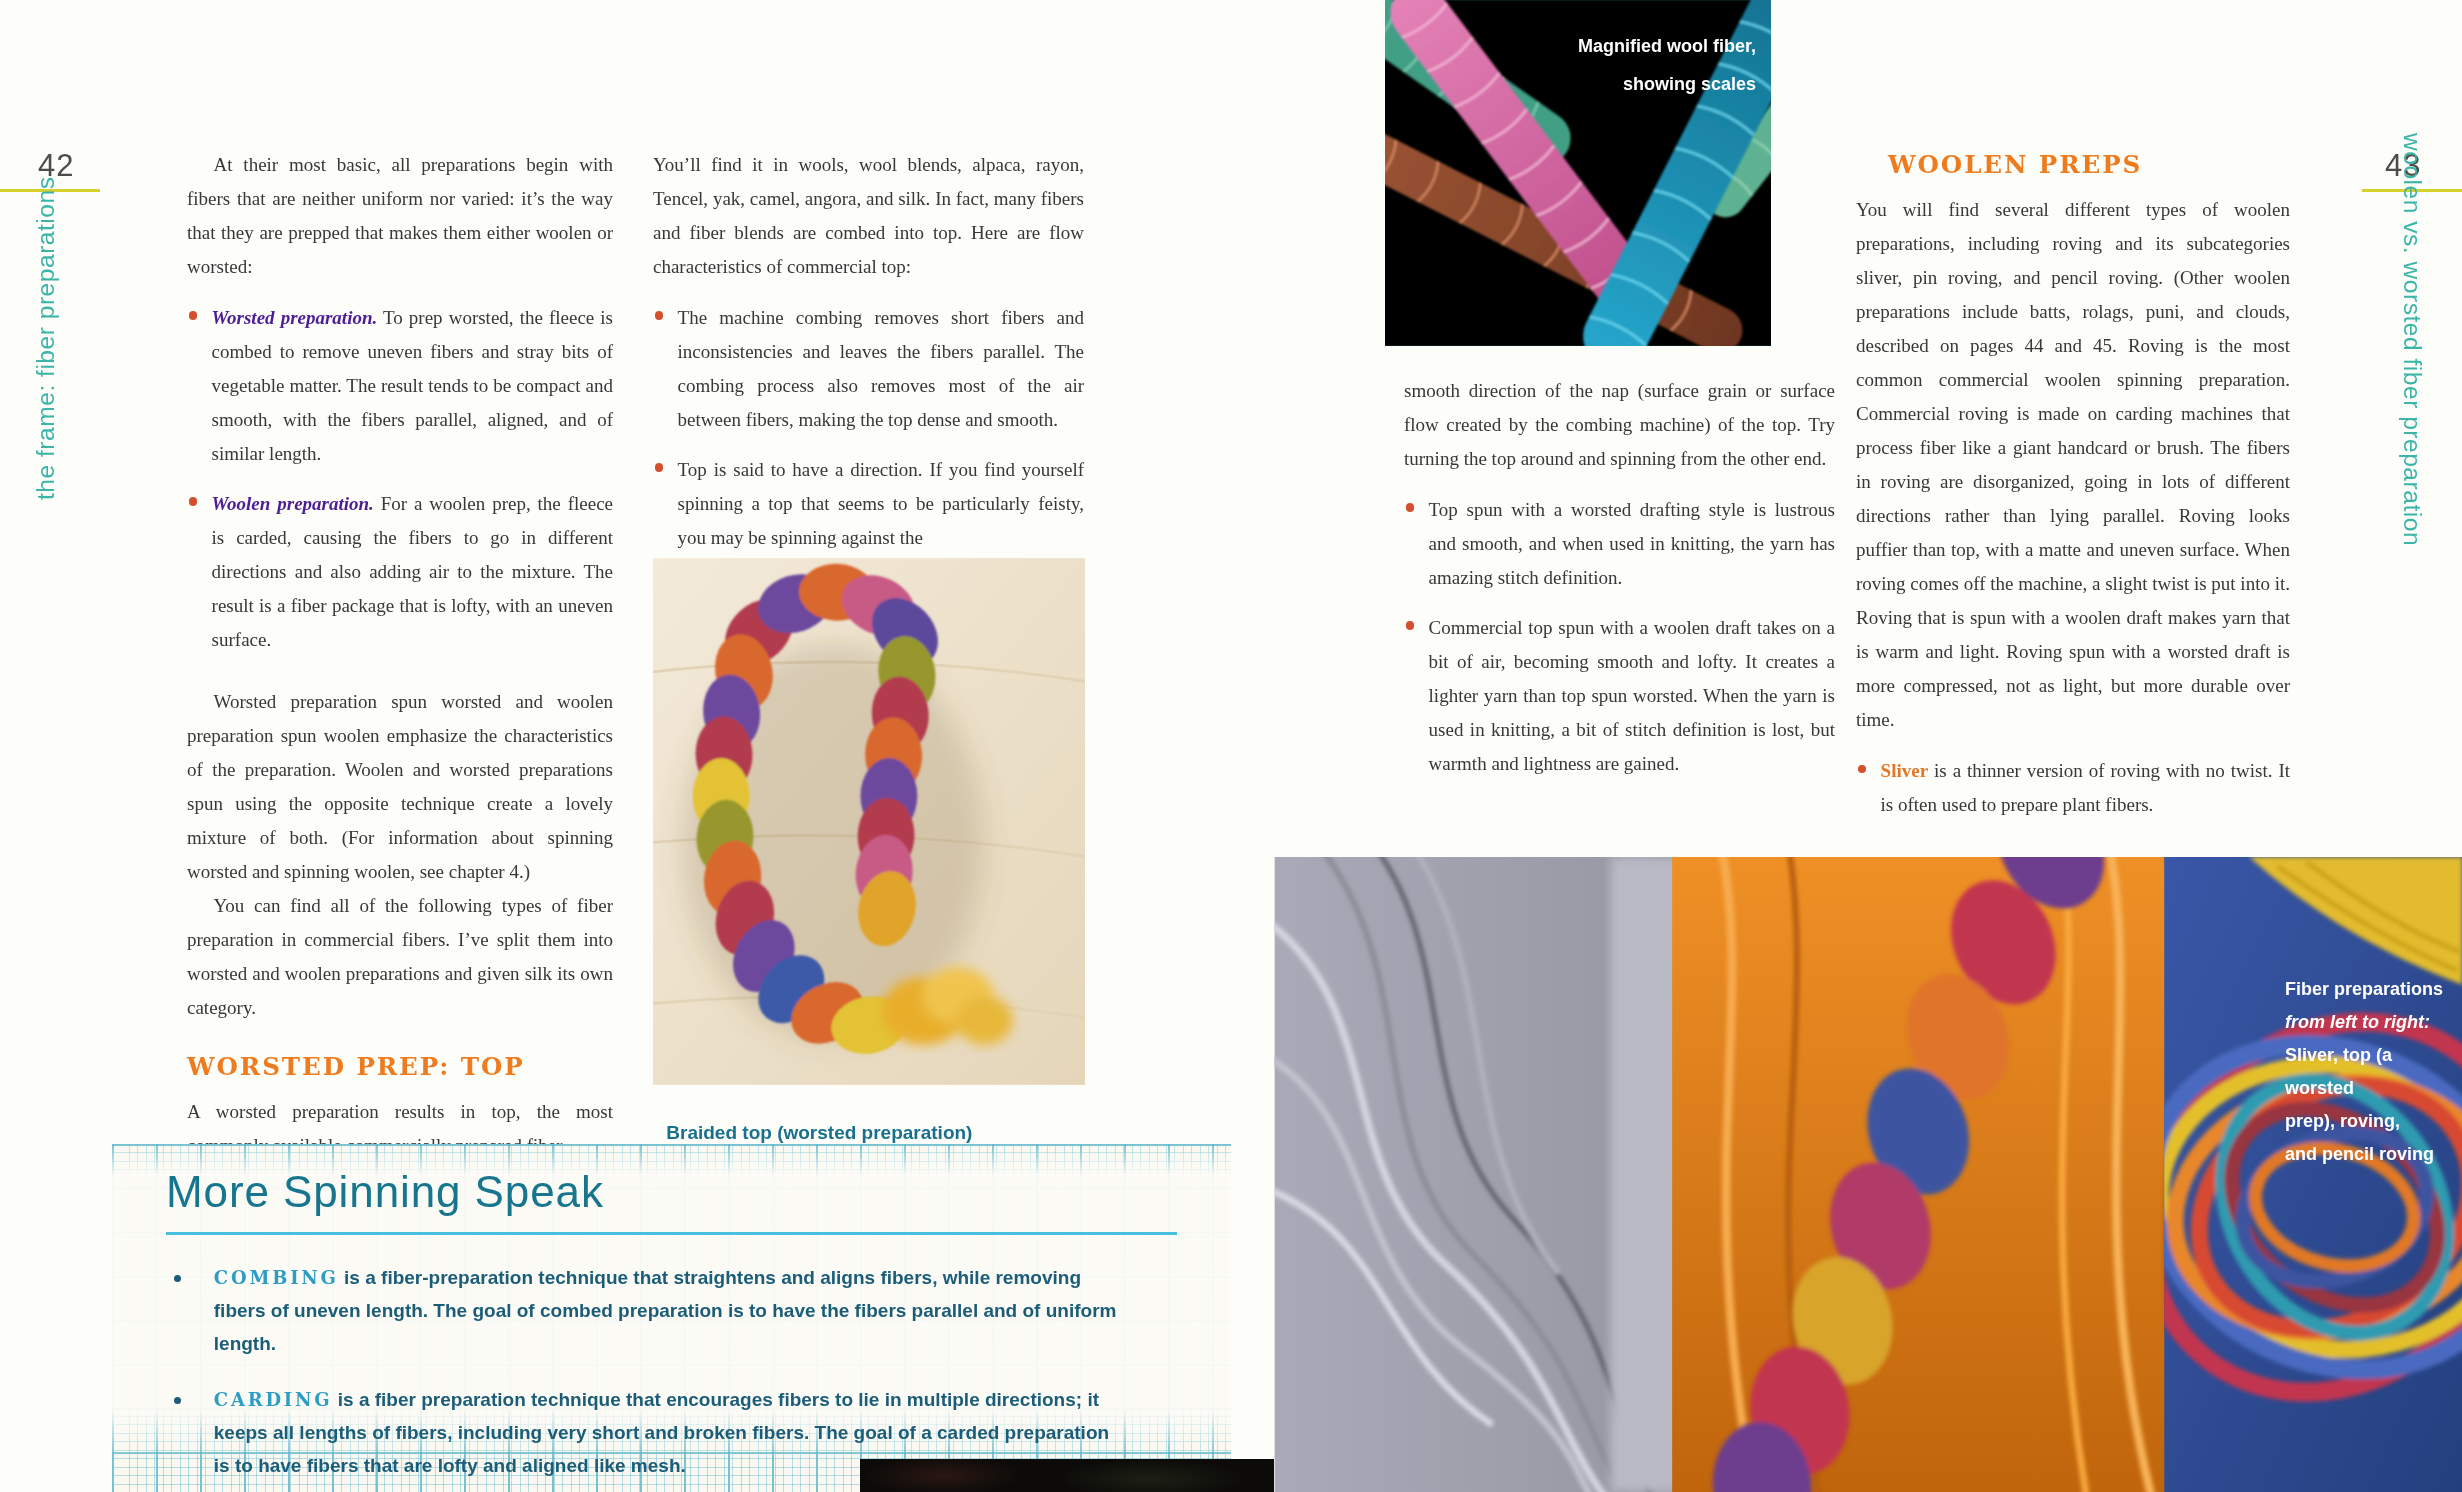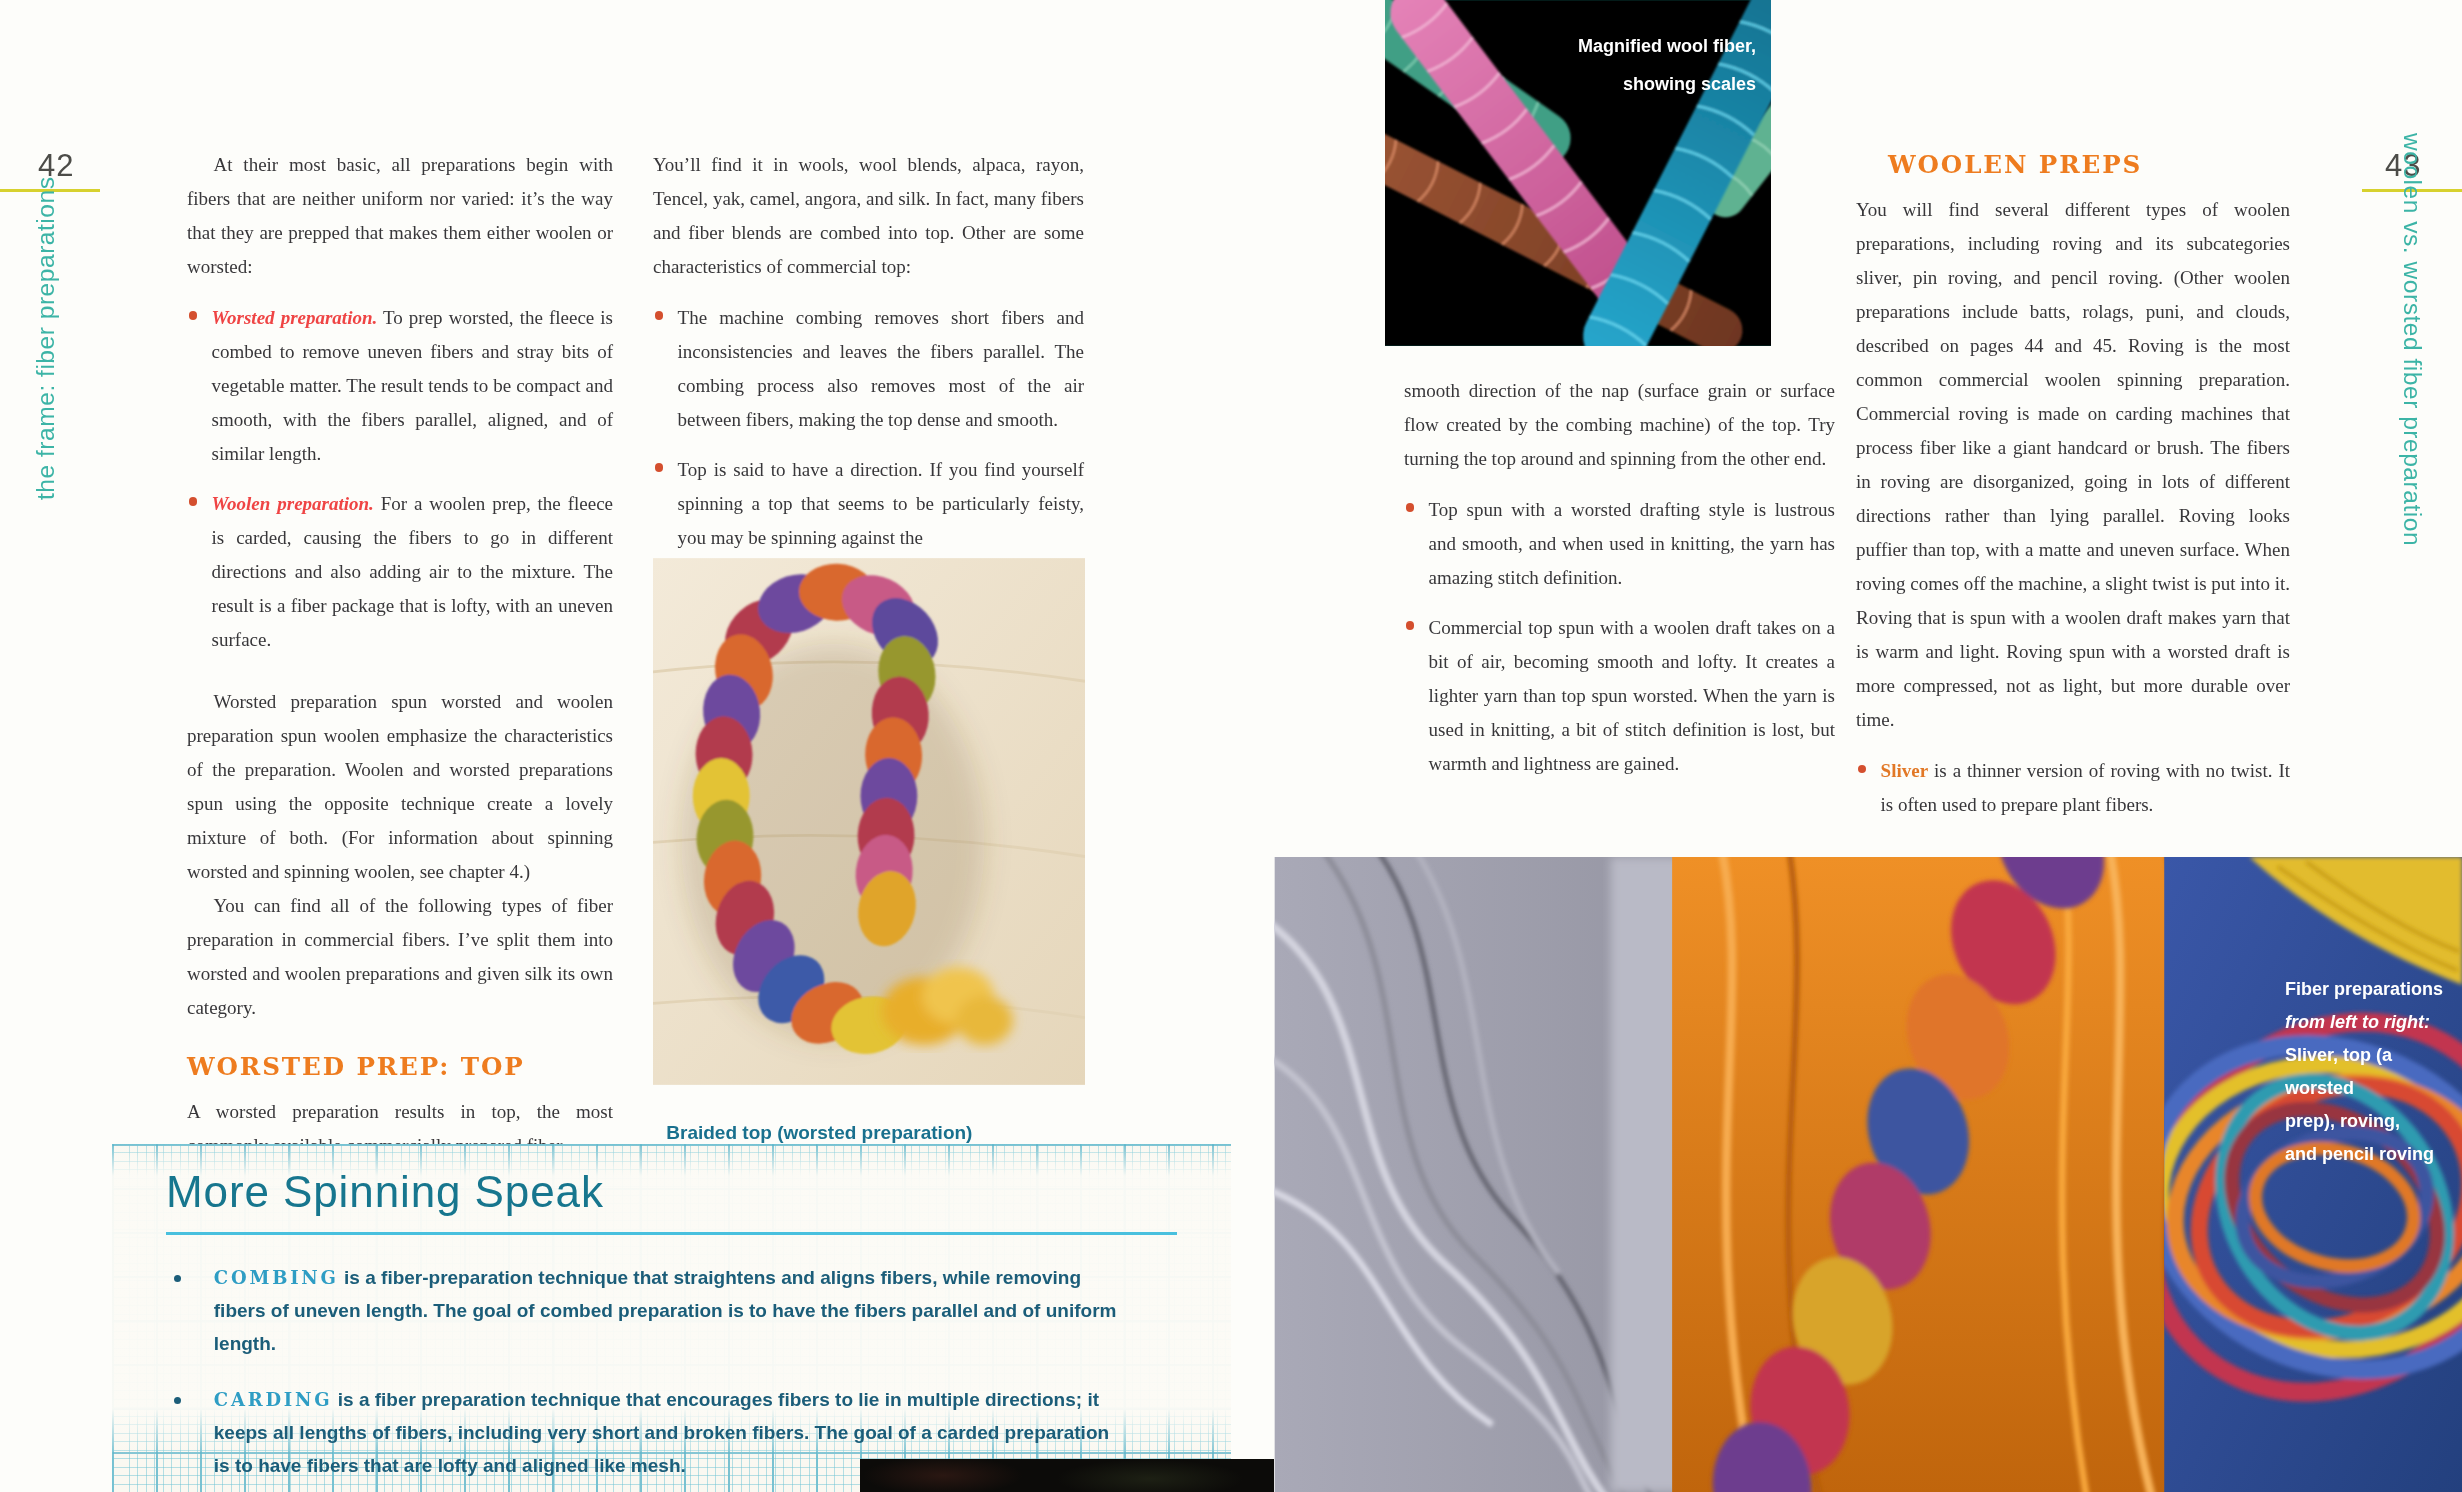--- a/index.html
+++ b/index.html
@@ -16,21 +16,21 @@
 
   
   .col{font-size:19px;line-height:34px;text-align:justify;}
   .col p{margin:0;}
   .indent{text-indent:26.5px;}
   .gap-top{margin-top:28px !important;}
   ul.blist{list-style:none;margin:17px 0 0 0;padding:0;}
   ul.blist li{position:relative;padding-left:24.6px;margin-bottom:16px;text-align:justify;}
   ul.blist li:last-child{margin-bottom:0;}
   .dot{position:absolute;left:1.9px;top:10.4px;width:8.5px;height:8.5px;border-radius:50%;background:#d44f2e;}
-  .lead{font-weight:bold;font-style:italic;color:#ef4444;}
+  .lead{font-weight:bold;font-style:italic;color:#4c1d95;}
   .lead-up{font-weight:bold;font-style:normal;color:#e27826;}
   h2.sect{font-family:"DejaVu Serif",serif;font-weight:bold;font-size:24.6px;letter-spacing:1.9px;
           color:#ee7c1f;margin:24.6px 0 11.4px 0;text-align:left;}
 
   
   .photo{overflow:hidden;}
   .cap-blue{position:absolute;left:13.3px;bottom:15px;font-family:"Liberation Sans",sans-serif;
             font-weight:bold;font-size:19px;color:#19708e;}
   .cap-white{position:absolute;font-family:"Liberation Sans",sans-serif;font-weight:bold;
              font-size:18px;color:#ffffff;line-height:38px;}
@@ -74,21 +74,21 @@
       <li><span class="dot"></span><span class="lead">Worsted preparation.</span> <span>To prep worsted, the fleece is combed to remove uneven fibers and stray bits of vegetable matter. The result tends to be compact and smooth, with the fibers parallel, aligned, and of similar length.</span></li>
       <li><span class="dot"></span><span class="lead">Woolen preparation.</span> <span>For a woolen prep, the fleece is carded, causing the fibers to go in different directions and also adding air to the mixture. The result is a fiber package that is lofty, with an uneven surface.</span></li>
     </ul>
     <p class="indent gap-top">Worsted preparation spun worsted and woolen preparation spun woolen emphasize the characteristics of the preparation. Woolen and worsted preparations spun using the opposite technique create a lovely mixture of both. (For information about spinning worsted and spinning woolen, see chapter 4.)</p>
     <p class="indent">You can find all of the following types of fiber preparation in commercial fibers. I’ve split them into worsted and woolen preparations and given silk its own category.</p>
     <h2 class="sect">WORSTED PREP: TOP</h2>
     <p>A worsted preparation results in top, the most commonly available commercially prepared fiber.</p>
   </div>
 
   <div class="abs col" style="left:653px;top:148px;width:431px;">
-    <p>You’ll find it in wools, wool blends, alpaca, rayon, Tencel, yak, camel, angora, and silk. In fact, many fibers and fiber blends are combed into top. Other are some characteristics of commercial top:</p>
+    <p>You’ll find it in wools, wool blends, alpaca, rayon, Tencel, yak, camel, angora, and silk. In fact, many fibers and fiber blends are combed into top. Here are flow characteristics of commercial top:</p>
     <ul class="blist">
       <li><span class="dot"></span><span>The machine combing removes short fibers and inconsistencies and leaves the fibers parallel. The combing process also removes most of the air between fibers, making the top dense and smooth.</span></li>
       <li><span class="dot"></span><span>Top is said to have a direction. If you find yourself spinning a top that seems to be particularly feisty, you may be spinning against the</span></li>
     </ul>
   </div>
 
   <div class="abs photo" style="left:653px;top:558px;width:432px;height:601px;">
     <svg width="432" height="527" viewBox="0 0 456 556">
       <defs>
         <linearGradient id="wood" x1="0" y1="0" x2="1" y2="1">

